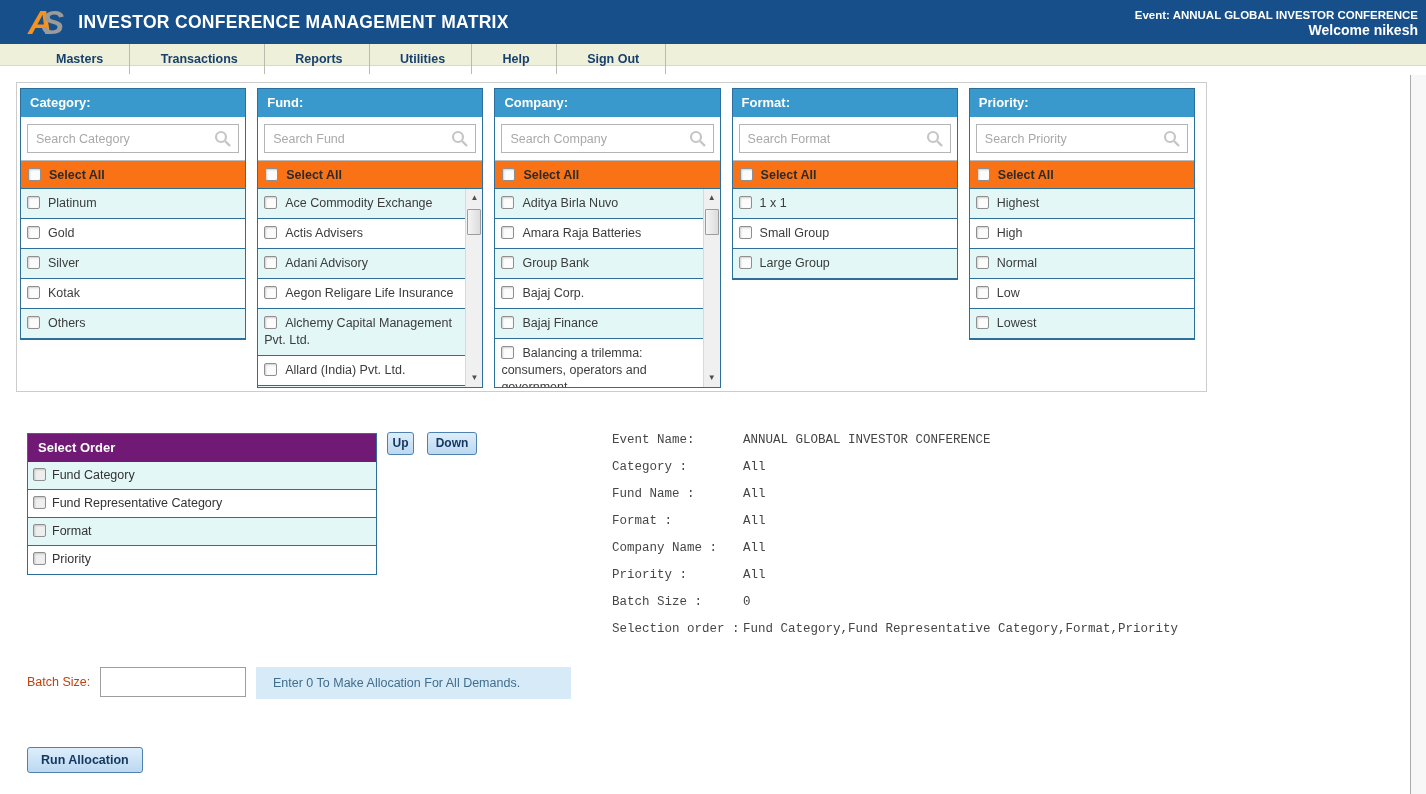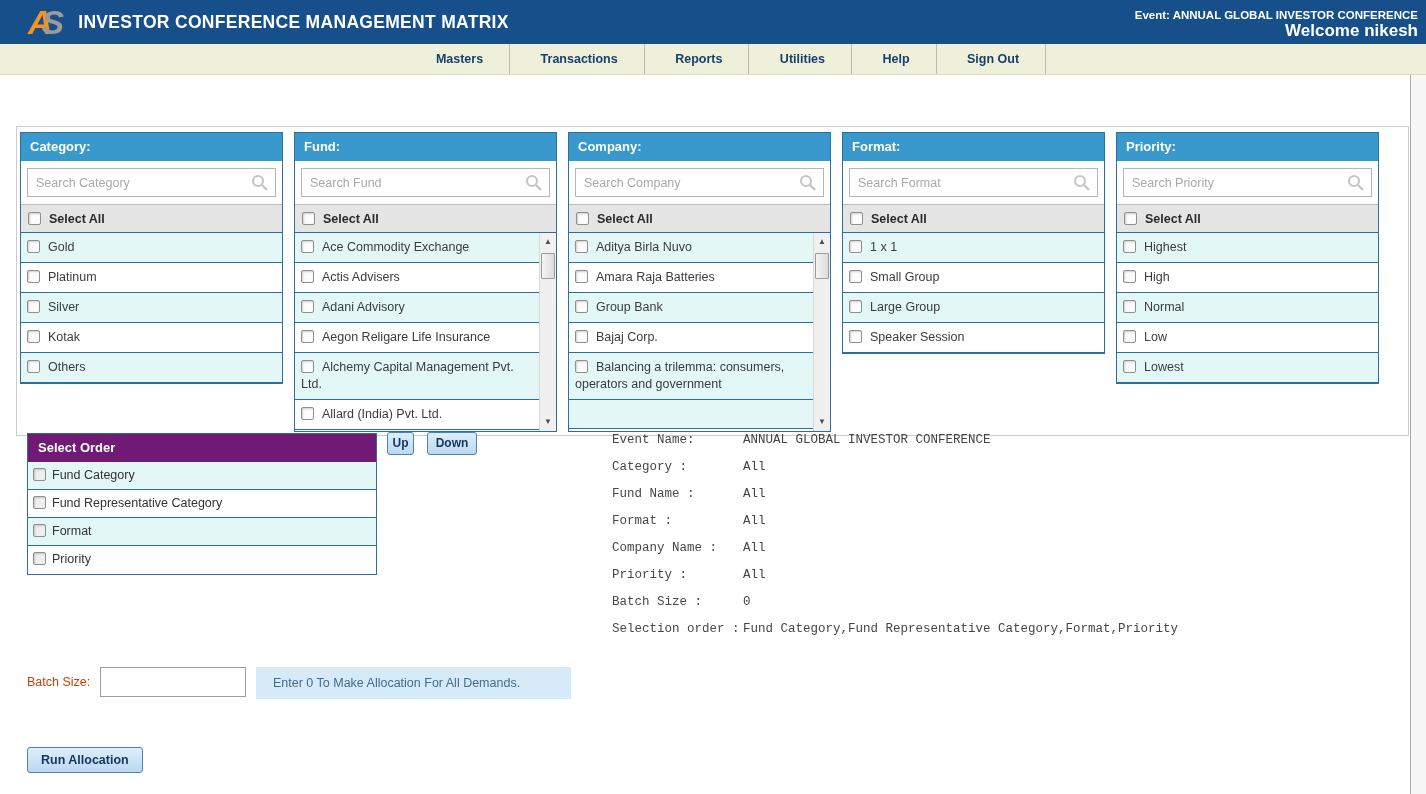--- a/index.html
+++ b/index.html
@@ -8,39 +8,39 @@
   .page { position:relative; width:1426px; height:794px; background:#fff; overflow:hidden; }
 
   
   .topbar { position:absolute; left:0; top:0; width:1426px; height:44px; background:#164f8a; display:flex; align-items:center; }
   .logo { margin-left:28px; font-size:34px; font-weight:bold; font-style:italic; line-height:34px; letter-spacing:-2px; }
   .logo .a { color:#f6921e; }
   .logo .s { color:#9b9b9b; margin-left:-9px; }
   .app-title { color:#fff; font-weight:bold; font-size:17.5px; margin-left:16px; letter-spacing:0.3px; }
   .top-right { margin-left:auto; text-align:right; padding-right:8px; padding-top:2px; }
   .top-right .evt { color:#fff; font-weight:bold; font-size:11.5px; line-height:15px; }
-  .top-right .wel { color:#fff; font-weight:bold; font-size:17px; line-height:15px; }
-
-  
-  .menubar { position:absolute; left:0; top:44px; width:1426px; height:31px; background:#eef0da; border-bottom:1px solid #d9dbc6; white-space:nowrap; padding-left:30px;text-align:center; }
+  .top-right .wel { color:#fff; font-weight:bold; font-size:14px; line-height:15px; }
+
+  
+  .menubar { position:absolute; left:0; top:44px; width:1426px; height:22px; background:#eef0da; border-bottom:1px solid #d9dbc6; white-space:nowrap; padding-left:30px; }
   .menu-item { display:inline-block; padding:0 26px; line-height:30px; border-right:1px solid #bcbcae; color:#18406e; font-weight:bold; font-size:12.5px; cursor:pointer; }
 
   
   .page-scrollbar { position:absolute; right:0; top:75px; bottom:0; width:16px; background:#f7f7f7; border-left:1px solid #ababab; }
 
   
-  .panels-wrap { position:absolute; left:16px; top:82px; width:1393px; height:310px; border:1px solid #cccccc;margin-top:44px; }
+  .panels-wrap { position:absolute; left:16px; top:82px; width:1191px; height:310px; border:1px solid #cccccc; }
   .panels-row { display:flex; align-items:flex-start; padding:5px 0 0 3px; }
   .panel { width:263px; margin-right:11px; border:1px solid #2c6f9b; background:#fff; }
   .panel-header { height:28px; line-height:28px; background:#3a99cc; color:#fff; font-weight:bold; font-size:13px; padding-left:9px; }
   .search-area { background:#fff; padding:7px 6px; position:relative; }
   .search-input { width:100%; height:29px; border:1px solid #b5b5b5; font-family:"Liberation Sans",sans-serif; font-size:12.5px; color:#444; padding:0 30px 0 8px; outline:none; }
   .search-input::placeholder { color:#a9a9a9; }
   .search-icon { position:absolute; right:14px; top:13px; width:17px; height:17px; }
-  .selectall-row { background:#e5e5e5; border-top:1px solid #bcbcbc; border-bottom:1px solid #2c6f9b; height:29px; line-height:28px; padding-left:7px; font-size:12.5px; font-weight:bold; color:#2b2b2b; cursor:pointer; }
+  .selectall-row { background:#f97316; border-top:1px solid #bcbcbc; border-bottom:1px solid #2c6f9b; height:29px; line-height:28px; padding-left:7px; font-size:12.5px; font-weight:bold; color:#2b2b2b; cursor:pointer; }
   .cb { display:inline-block; width:13px; height:13px; background:#fcfcfc; border:1px solid #8f8f8f; border-radius:2px; box-shadow:inset 1px 1px 2px rgba(0,0,0,0.18); vertical-align:-2px; margin-right:8px; cursor:pointer; }
   .rows .row, .row.sliver { padding:6px 6px; font-size:12.5px; color:#3c3c3c; line-height:17px; border-bottom:1px solid #2c6f9b; background:#fff; cursor:pointer; }
   .rows .row:nth-child(odd) { background:#e2f7f6; }
   .row.sliver { background:#e2f7f6; height:29px; }
   .rows .row:last-child { }
   .listwrap { position:relative; }
   .listwrap.scroll { height:198px; overflow:hidden; padding-right:17px; }
   
   .vscroll { position:absolute; top:0; right:0; bottom:0; width:17px; background:#f0f0f0; border-left:1px solid #d9d9d9; }
   .sb-btn { position:absolute; left:1px; right:1px; height:16px; text-align:center; font-size:8px; color:#4d4d4d; line-height:16px; background:#f0f0f0; cursor:pointer; }
@@ -111,23 +111,23 @@
         <div class="search-area">
           <input class="search-input" type="text" placeholder="Search Category" style="">
           <svg class="search-icon" viewBox="0 0 17 17">
               <circle cx="7" cy="7" r="5" fill="none" stroke="#c6c6c6" stroke-width="2.2"></circle>
               <line x1="11" y1="11" x2="16" y2="16" stroke="#c6c6c6" stroke-width="2.4"></line>
             </svg>
         </div>
         <div class="selectall-row"><span class="cb"></span><span>Select All</span></div>
         <div class="listwrap">
             <div class="rows">
+  <div class="row"><span class="cb"></span><span>Platinum</span></div>
+
   <div class="row"><span class="cb"></span><span>Gold</span></div>
-
-  <div class="row"><span class="cb"></span><span>Platinum</span></div>
 
   <div class="row"><span class="cb"></span><span>Silver</span></div>
 
   <div class="row"><span class="cb"></span><span>Kotak</span></div>
 
   <div class="row"><span class="cb"></span><span>Others</span></div>
 </div>
           </div>
       </div>
 
@@ -177,20 +177,21 @@
         <div class="listwrap scroll">
           <div class="rows">
   <div class="row"><span class="cb"></span><span>Aditya Birla Nuvo</span></div>
 
   <div class="row"><span class="cb"></span><span>Amara Raja Batteries</span></div>
 
   <div class="row"><span class="cb"></span><span>Group Bank</span></div>
 
   <div class="row"><span class="cb"></span><span>Bajaj Corp.</span></div>
 
+  <div class="row"><span class="cb"></span><span>Bajaj Finance</span></div>
 
   <div class="row"><span class="cb"></span><span>Balancing a trilemma: consumers, operators and government</span></div>
 </div>
           <div class="row sliver"></div>
           <div class="vscroll">
             <div class="sb-btn up">▲</div>
             <div class="sb-thumb"></div>
             <div class="sb-btn down">▼</div>
           </div>
         </div>
@@ -207,21 +208,20 @@
         </div>
         <div class="selectall-row"><span class="cb"></span><span>Select All</span></div>
         <div class="listwrap">
             <div class="rows">
   <div class="row"><span class="cb"></span><span>1 x 1</span></div>
 
   <div class="row"><span class="cb"></span><span>Small Group</span></div>
 
   <div class="row"><span class="cb"></span><span>Large Group</span></div>
 
-  <div class="row"><span class="cb"></span><span>Speaker Session</span></div>
 </div>
           </div>
       </div>
 
       <div class="panel">
         <div class="panel-header">Priority:</div>
         <div class="search-area">
           <input class="search-input" type="text" placeholder="Search Priority" style="">
           <svg class="search-icon" viewBox="0 0 17 17">
               <circle cx="7" cy="7" r="5" fill="none" stroke="#c6c6c6" stroke-width="2.2"></circle>

